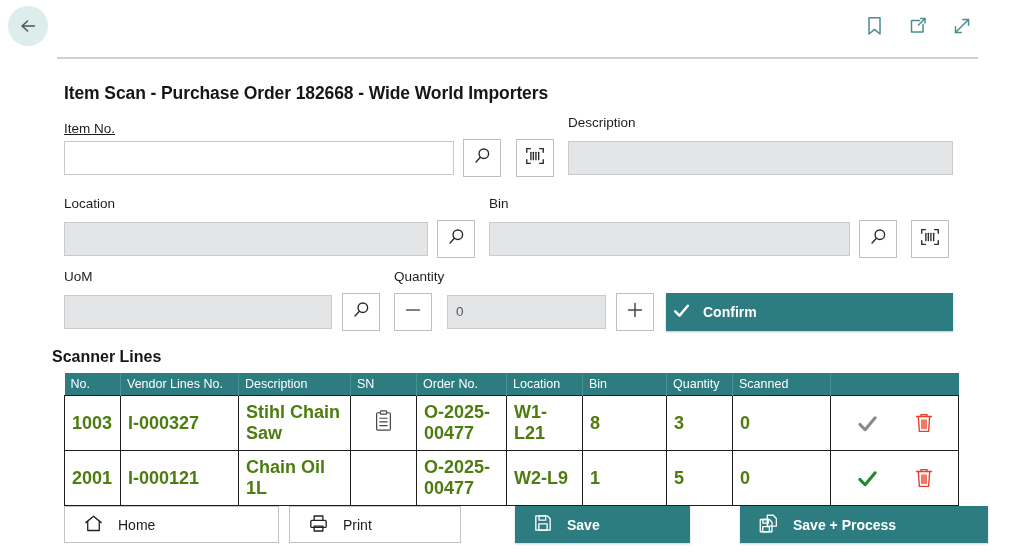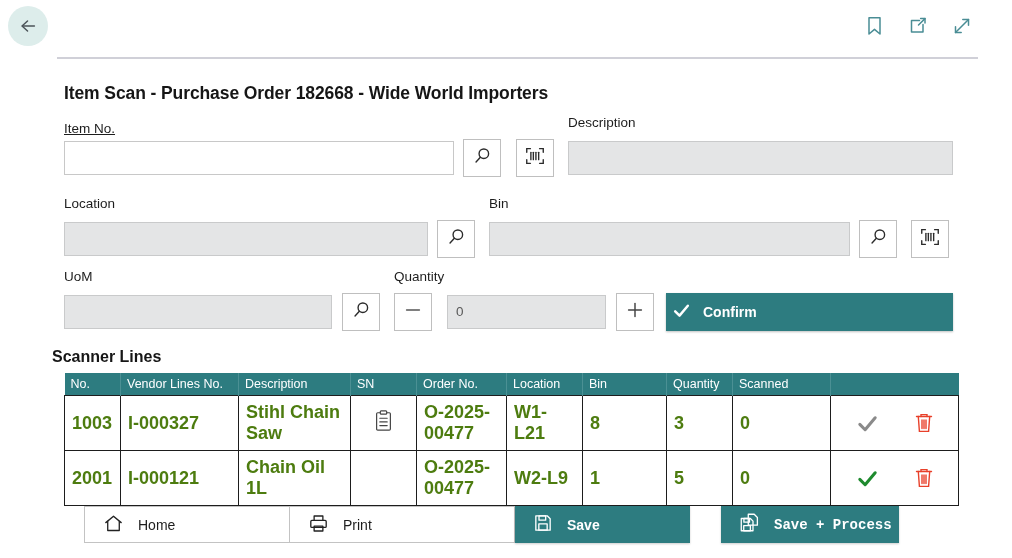--- a/index.html
+++ b/index.html
@@ -377,31 +377,31 @@
                 </span>
               </span>
             </td>
           </tr>
         </tbody>
       </table>
     </div>
 
     <div class="btm">
 
-      <div class="btm-btn light" style="left:0px; width:215px;margin-left:20px;">
+      <div class="btm-btn light" style="left:0px; width:215px;">
         <span>
           <svg width="21" height="21" viewBox="0 0 24 24" fill="none" stroke="#222" stroke-width="1.5" stroke-linejoin="round" stroke-linecap="round">
             <path d="M3.2 11 L12 3.6 L20.8 11"></path>
             <path d="M5.4 9.6 V20 H18.6 V9.6"></path>
           </svg>
         </span>
         <span>Home</span>
       </div>
 
-      <div class="btm-btn light" style="left:225px; width:226px;">
+      <div class="btm-btn light" style="left:225px; width:172px;">
         <span>
           <svg width="21" height="21" viewBox="0 0 24 24" fill="none" stroke="#222" stroke-width="1.5" stroke-linejoin="round">
             <path d="M7 8.5 V3.4 H17 V8.5"></path>
             <rect x="3.2" y="8.5" width="17.6" height="8" rx="1.2"></rect>
             <rect x="7" y="15" width="10" height="5.6"></rect>
           </svg>
         </span>
         <span>Print</span>
       </div>
 
@@ -409,21 +409,21 @@
         <span>
           <svg width="20" height="20" viewBox="0 0 24 24" fill="none" stroke="#fff" stroke-width="1.6" stroke-linejoin="round">
             <path d="M3.4 3.4 H17 L20.6 7 V20.6 H3.4 Z"></path>
             <rect x="7.2" y="3.4" width="8" height="5.2"></rect>
             <rect x="7" y="13" width="10" height="7.6"></rect>
           </svg>
         </span>
         <span>Save</span>
       </div>
 
-      <div class="btm-btn teal" style="left:657px; width:178px;font-family:Liberation Mono, monospace;">
+      <div class="btm-btn teal" style="left:676px; width:248px;">
         <span>
           <svg width="21" height="21" viewBox="0 0 24 24" fill="none" stroke="#fff" stroke-width="1.5" stroke-linejoin="round">
             <path d="M10.6 2.6 H17.4 L21 6.2 V15 H10.6 Z"></path>
             <path d="M2.6 7.4 H13 L16 10.4 V21.4 H2.6 Z"></path>
             <rect x="5.6" y="7.4" width="6.4" height="4.2"></rect>
             <rect x="5.4" y="15.6" width="7.6" height="5.8"></rect>
           </svg>
         </span>
         <span>Save + Process</span>
       </div>

